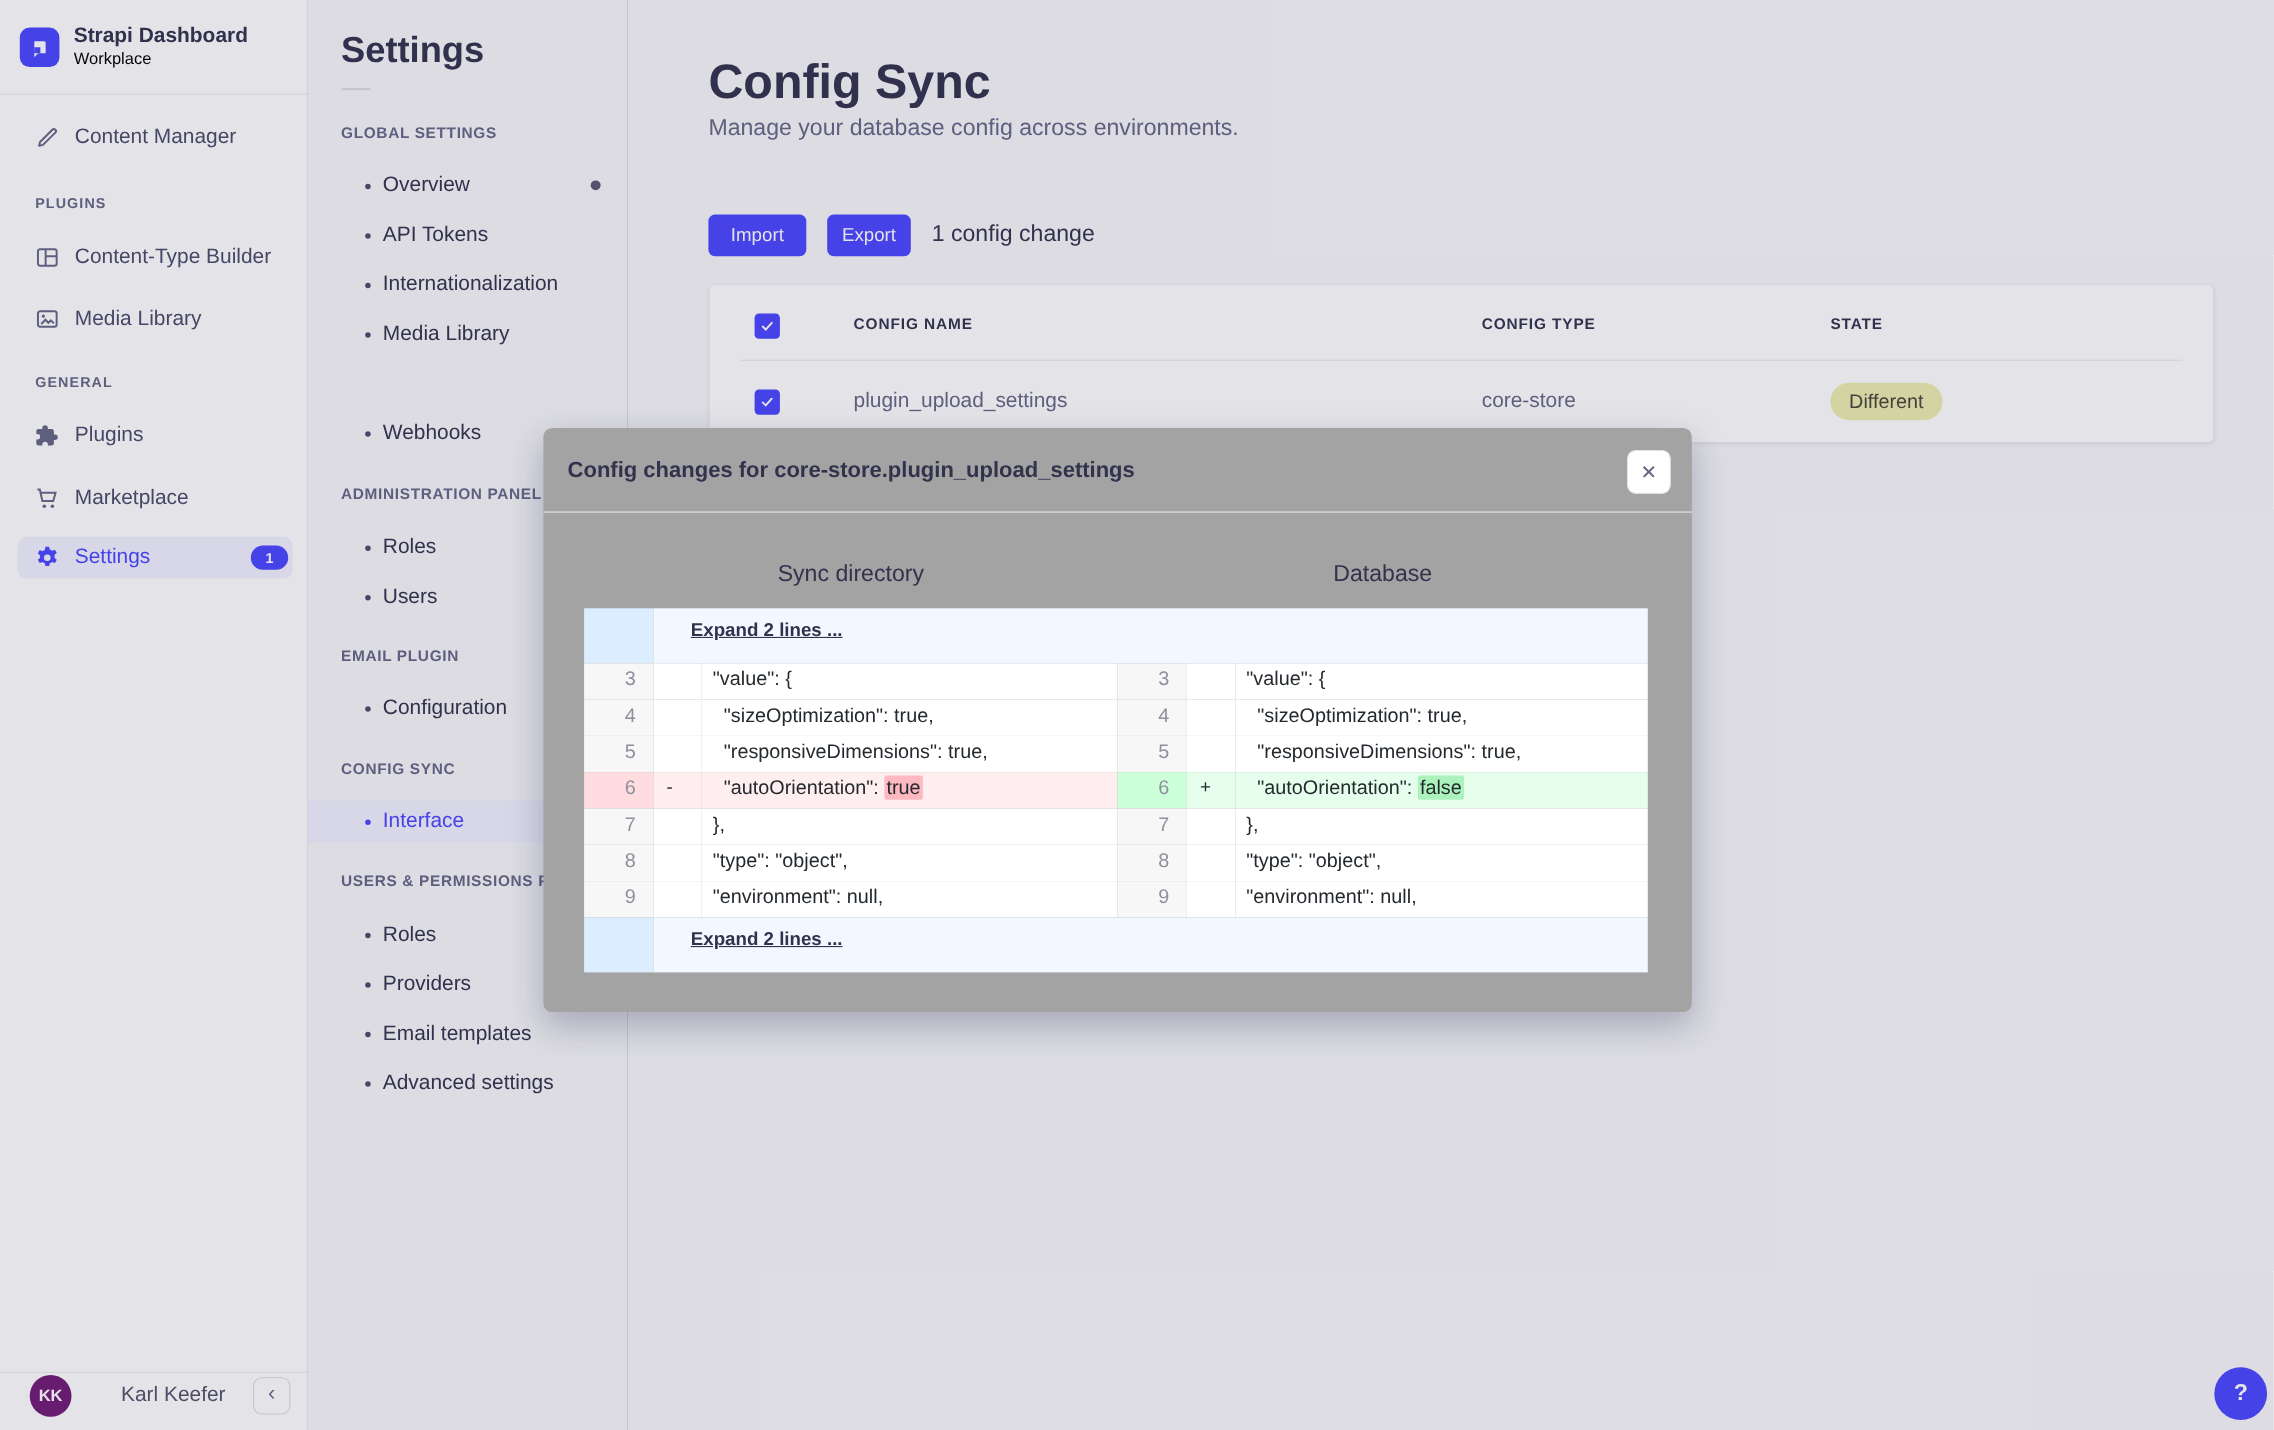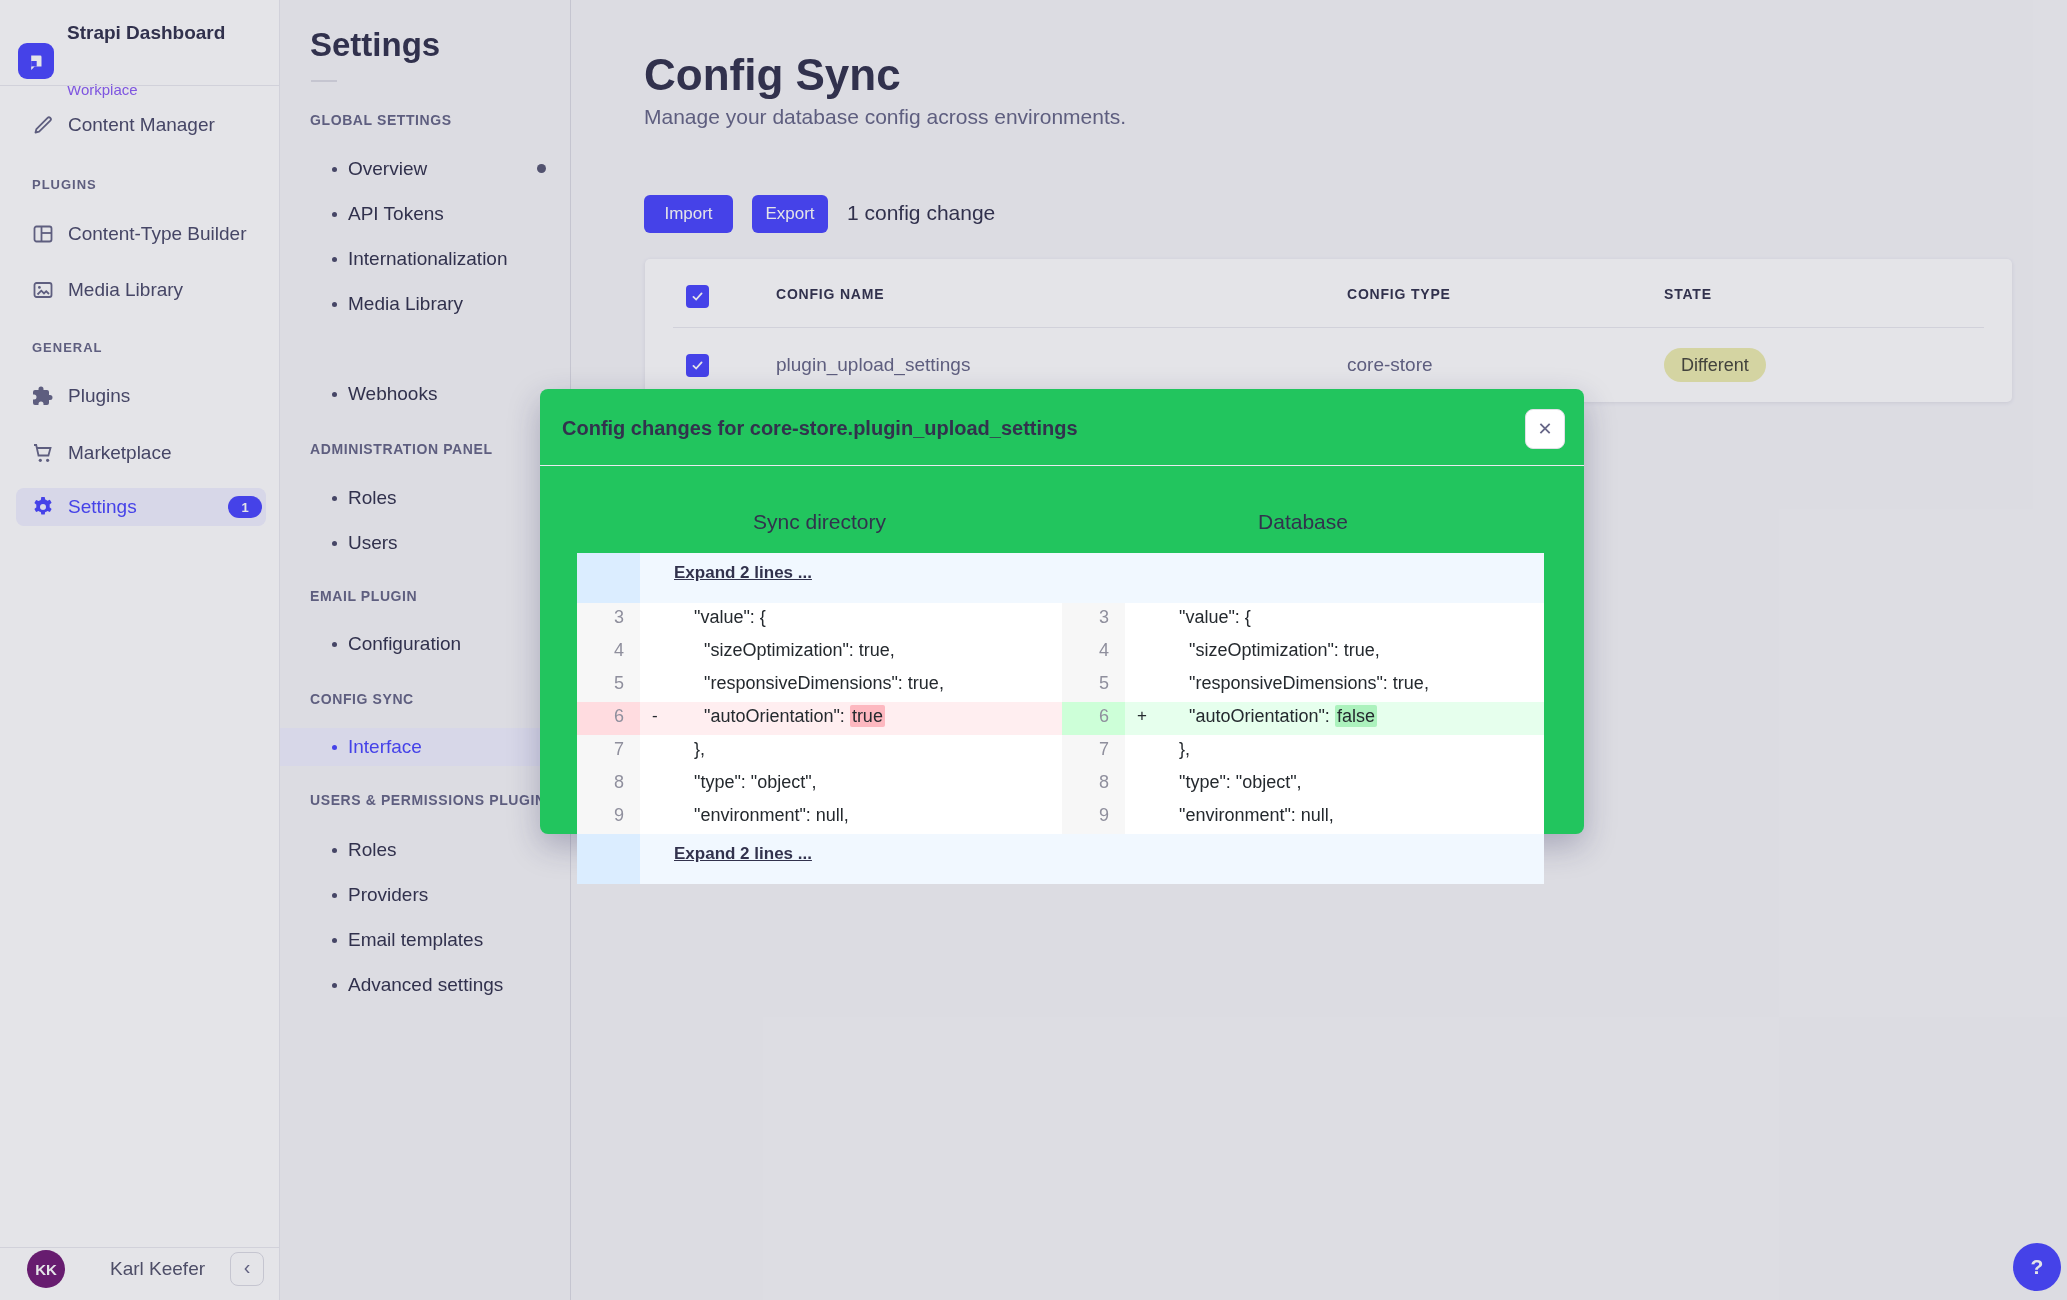--- a/index.html
+++ b/index.html
@@ -7,21 +7,21 @@
               font-family:"Liberation Sans", sans-serif; }
   #app { position:relative; width:2067px; height:1300px; }
 
   
   .sidebar1 { position:absolute; left:0; top:0; width:280px; height:1300px;
               background:#FFFFFF; border-right:1px solid #EAEAEF; }
   .brand { position:absolute; left:18px; top:22px; display:flex; gap:13px; align-items:center; }
   .brand-logo { width:36px; height:36px; border-radius:9px; background:#4945FF;
                 display:flex; align-items:center; justify-content:center; }
   .brand-title { font-size:19px; font-weight:700; color:#32324D; line-height:22px; }
-  .brand-sub { font-size:15px; color:#8b5cf6; line-height:19px;margin-top:36px; }
+  .brand-sub { font-size:15px; color:#000000; line-height:19px; }
   .sb-divider { position:absolute; left:0; width:280px; height:1px; background:#EAEAEF; }
   .nav-item { position:absolute; left:16px; width:250px; height:38px; border-radius:8px;
               display:flex; align-items:center; gap:13px; padding-left:15px;
               color:#4A4A6A; font-size:19px; }
   .nav-item .ic { width:24px; height:24px; color:#666687; flex:none; display:flex; }
   .nav-item.active { background:#F0F0FF; color:#4945FF; }
   .nav-item.active .ic { color:#4945FF; }
   .nav-section { position:absolute; left:32px; font-size:13px; font-weight:700;
                  letter-spacing:1px; color:#666687; }
   .nav-badge { position:absolute; left:228px; top:496px; min-width:34px; height:22px;
@@ -69,22 +69,22 @@
               display:flex; align-items:center; justify-content:center; }
   .th { position:absolute; top:27px; font-size:14px; font-weight:700; letter-spacing:.8px; color:#32324D; }
   .card-divider { position:absolute; left:28px; top:68px; width:1311px; height:1px; background:#EAEAEF; }
   .td { position:absolute; top:95px; font-size:19px; color:#666687; }
   .badge-different { position:absolute; left:1019px; top:89px; height:34px; padding:12px 17px;
                      border-radius:17px; background:#EDEDAF; color:#45453A; font-size:18px;
                      display:flex; align-items:center; }
 
   
   .overlay { position:absolute; inset:0; background:rgba(50,50,77,.13); z-index:40; }
-  .modal { position:absolute; left:540px; top:389px; width:1044px; height:445px; z-index:50;
-           background:#22c55e; border-radius:8px; box-shadow:0 12px 32px rgba(33,33,82,.28); }
+  .modal { position:absolute; left:494px; top:389px; width:1044px; height:531px; z-index:50;
+           background:#a3a3a3; border-radius:8px; box-shadow:0 12px 32px rgba(33,33,82,.28); }
   .modal-title { position:absolute; left:22px; top:28px; font-size:20px; font-weight:700; color:#32324D; }
   .modal-close { position:absolute; left:985px; top:20px; width:40px; height:40px;
                  background:#FFFFFF; border:1px solid #E0E0E6; border-radius:8px;
                  color:#666687; font-size:18px; display:flex; align-items:center; justify-content:center; }
   .modal-divider { position:absolute; left:0; top:76px; width:1044px; height:1px; background:#EAEAEF; }
   .col-title { position:absolute; top:121px; font-size:21px; font-weight:500; color:#32324D; text-align:center; }
   .col-title.left { left:37px; width:485px; }
   .col-title.right { left:522px; width:482px; }
 
   .diff { position:absolute; left:37px; top:164px; width:967px; }

